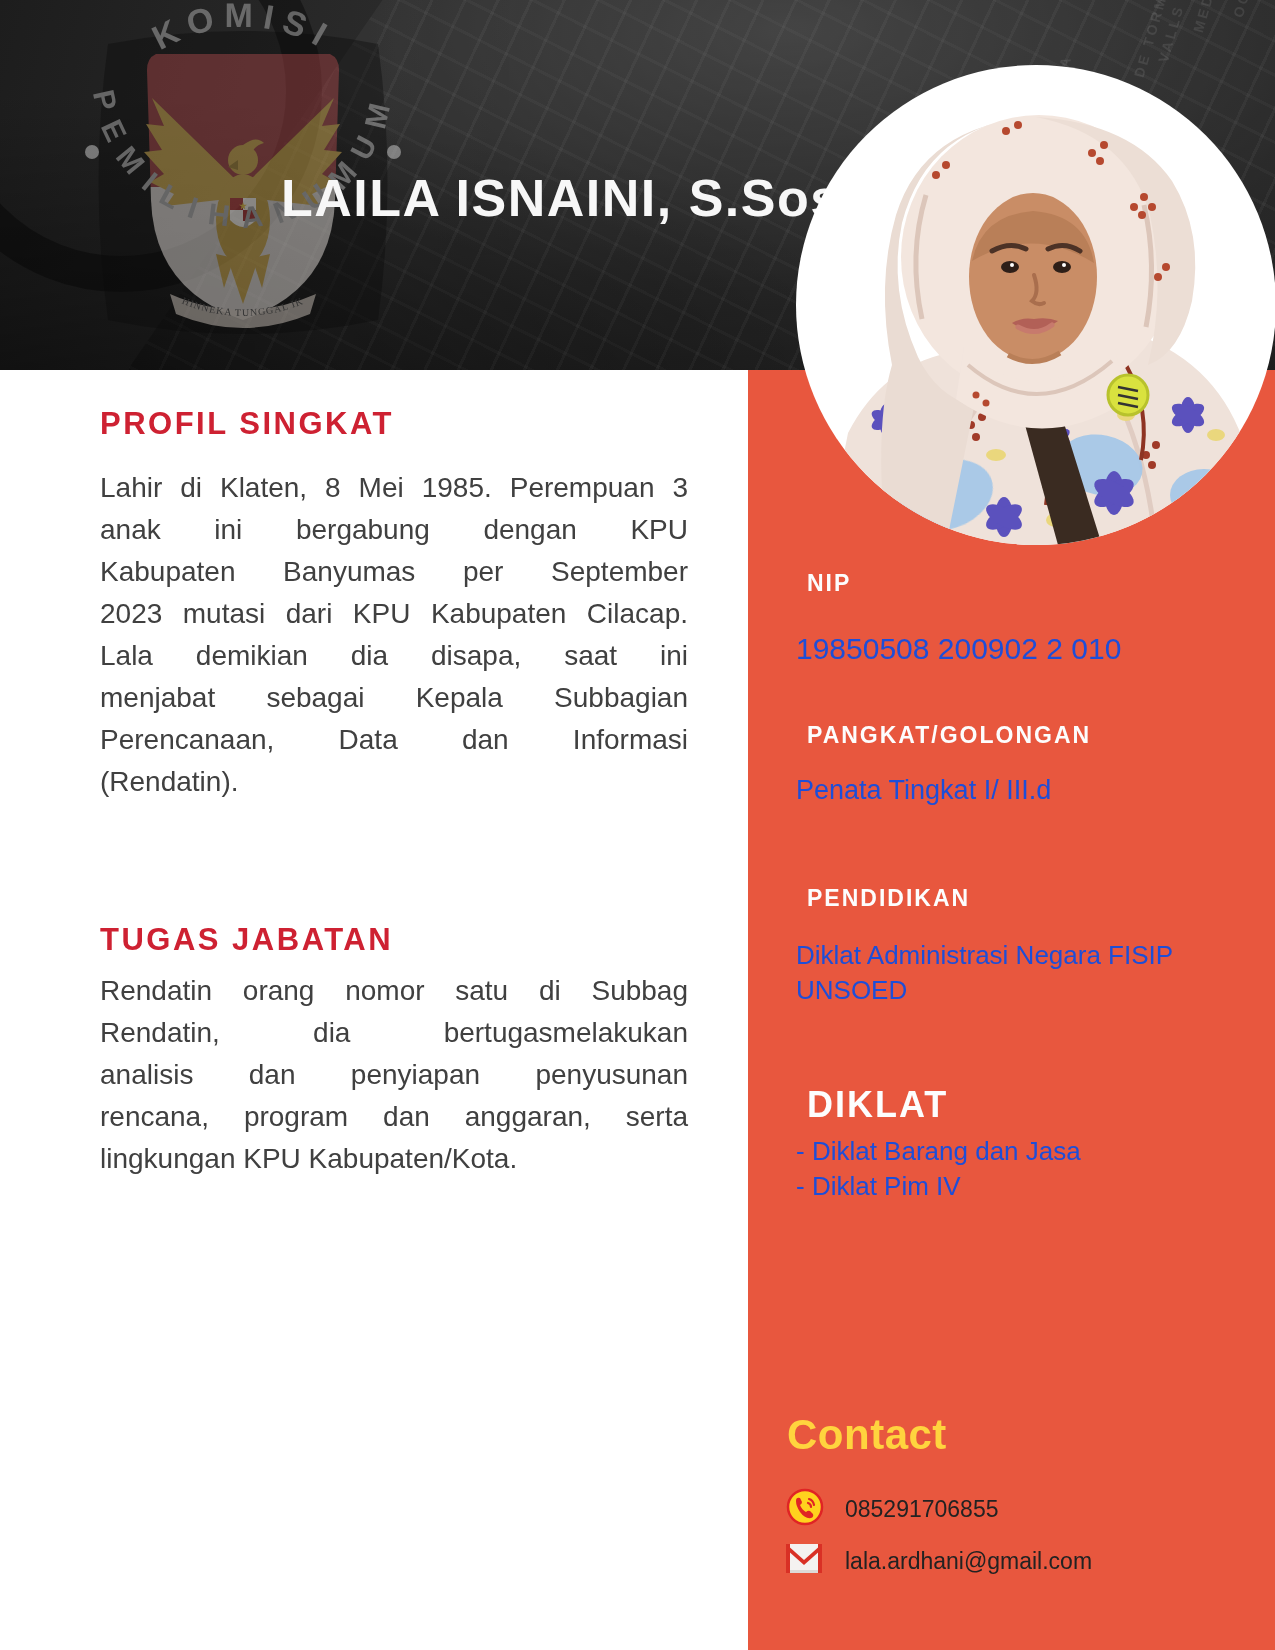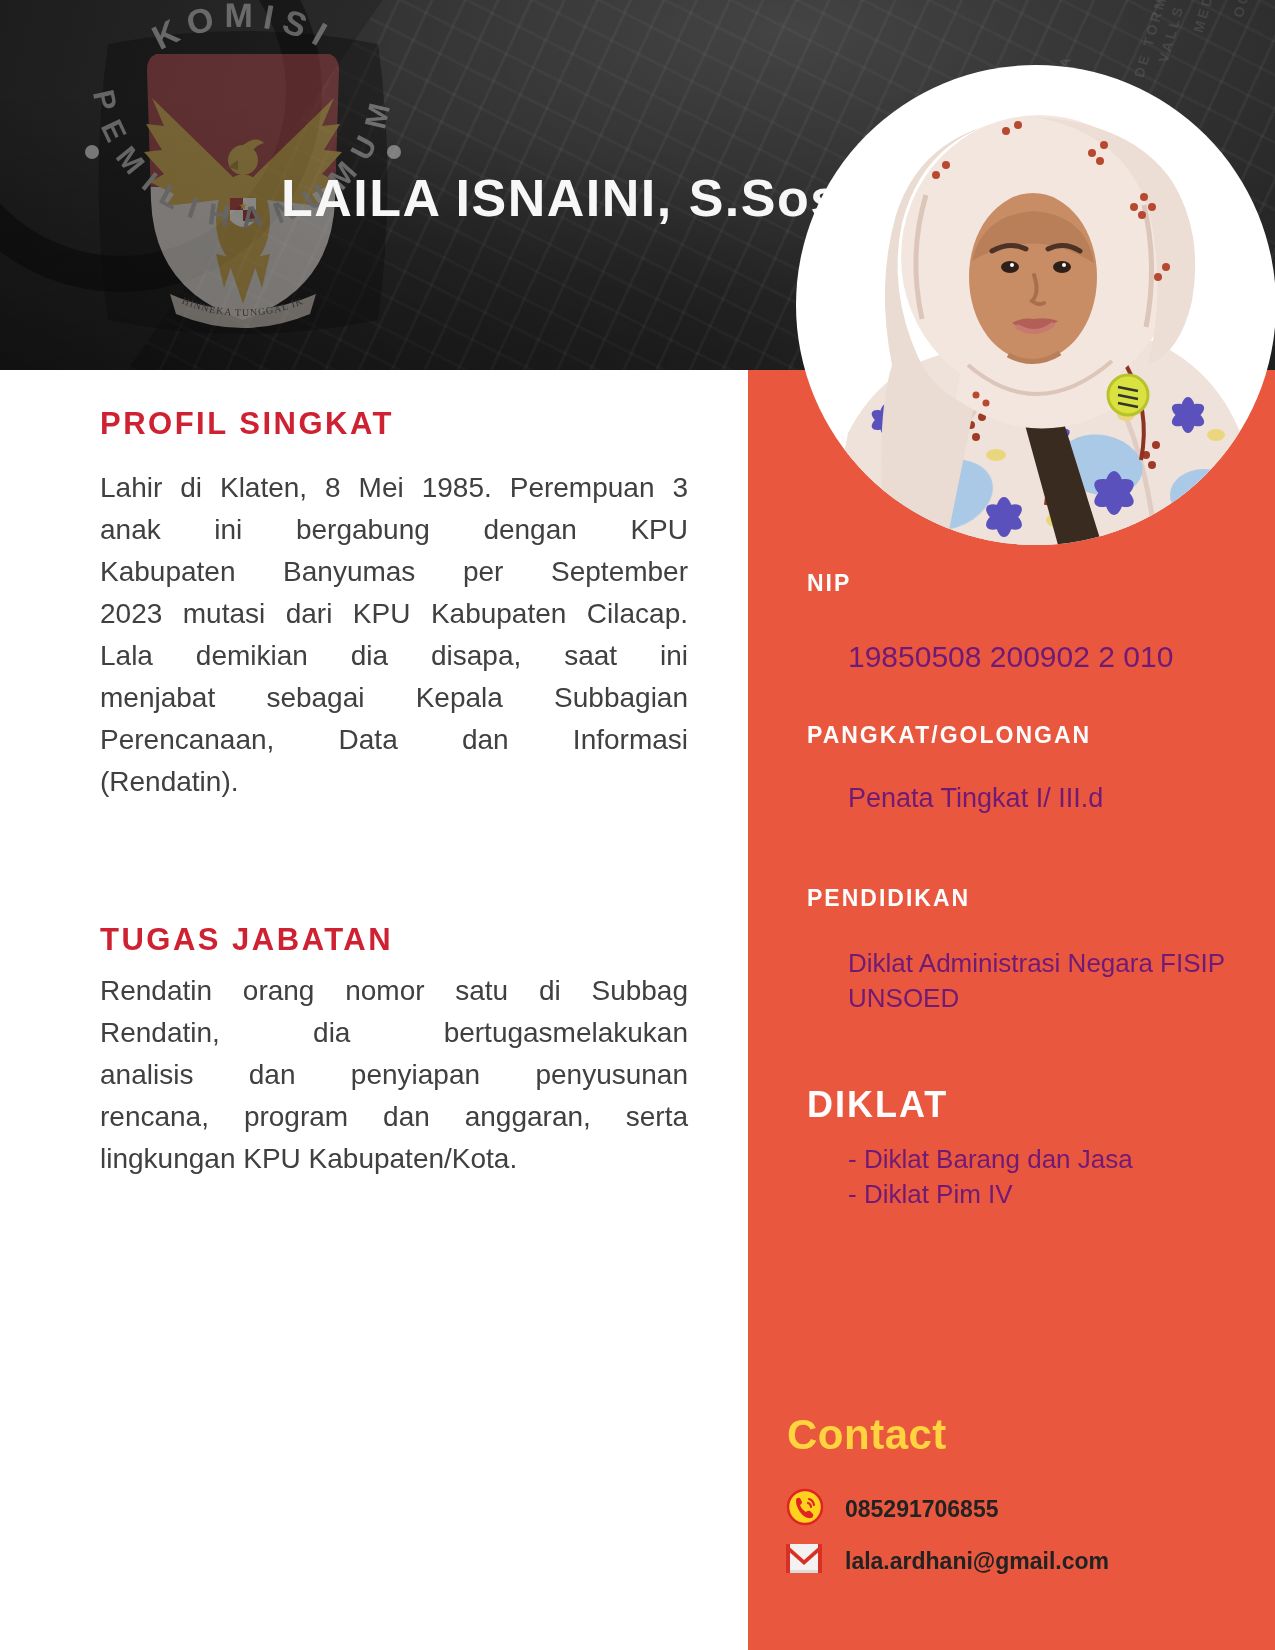--- a/index.html
+++ b/index.html
@@ -30,25 +30,25 @@
 
   .person-name{position:absolute;left:273px;top:163px;margin:8px;font-size:52px;line-height:54px;
      font-weight:700;letter-spacing:1.5px;color:#f7f7f7;white-space:nowrap;}
   .person-title{position:absolute;left:138px;top:272px;font-size:32px;line-height:36px;
      color:#e2c43e;white-space:nowrap;}
 
   
   .panel{position:absolute;left:748px;top:370px;width:527px;height:1280px;background:#e8573e;}
   .sb-label{position:absolute;left:807px;margin:0;font-weight:bold;color:#fdfdfd;
      letter-spacing:2px;font-size:23px;line-height:1.1;white-space:nowrap;}
-  .sb-value{position:absolute;left:848px;color:#701a75;font-size:27px;line-height:35px;margin-top:8px;}
+  .sb-value{position:absolute;left:796px;color:#1d4ed8;font-size:27px;line-height:35px;}
 
   .contact-label{position:absolute;left:787px;top:1412px;margin:0;font-size:42px;line-height:1.1;
      font-weight:bold;color:#ffd43e;letter-spacing:.5px;}
-  .contact-row-text{position:absolute;left:845px;color:#222222;font-size:23px;line-height:28px;font-weight:bold;}
+  .contact-row-text{position:absolute;left:845px;color:#222222;font-size:23px;line-height:28px;}
   .cicon{position:absolute;}
 
   
   .photo-circle{position:absolute;left:796px;top:65px;width:480px;height:480px;border-radius:50%;
      background:#ffffff;overflow:hidden;}
 
   
   .sec-heading{position:absolute;left:100px;margin:0;font-size:31px;line-height:1.15;font-weight:bold;
      letter-spacing:2.5px;color:#ce2132;white-space:nowrap;}
   .para{position:absolute;left:100px;width:588px;color:#404040;font-size:28px;}

